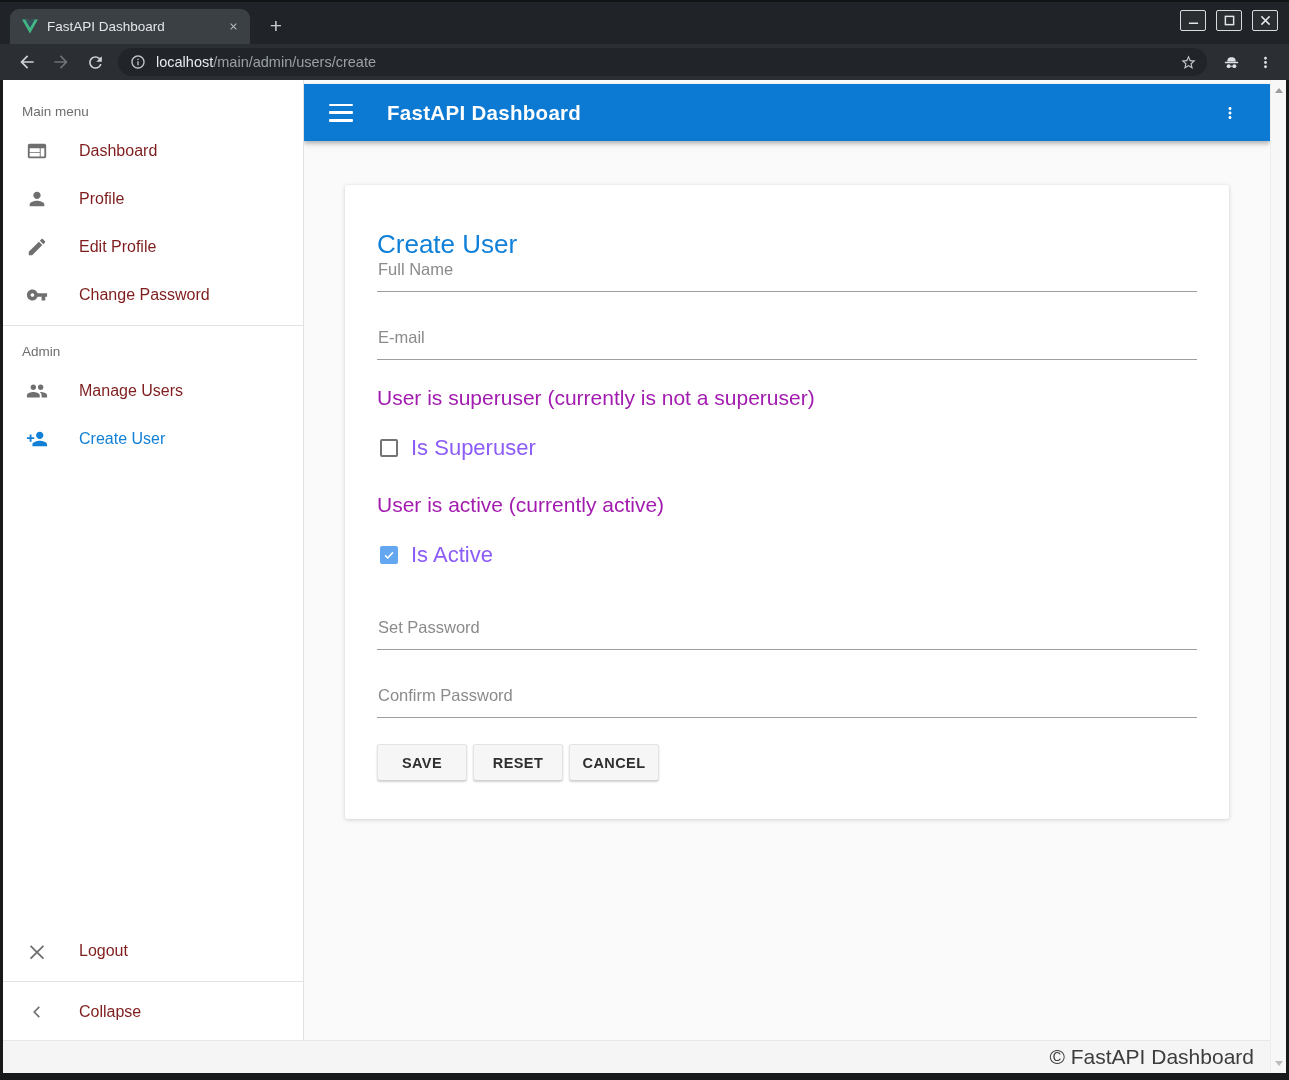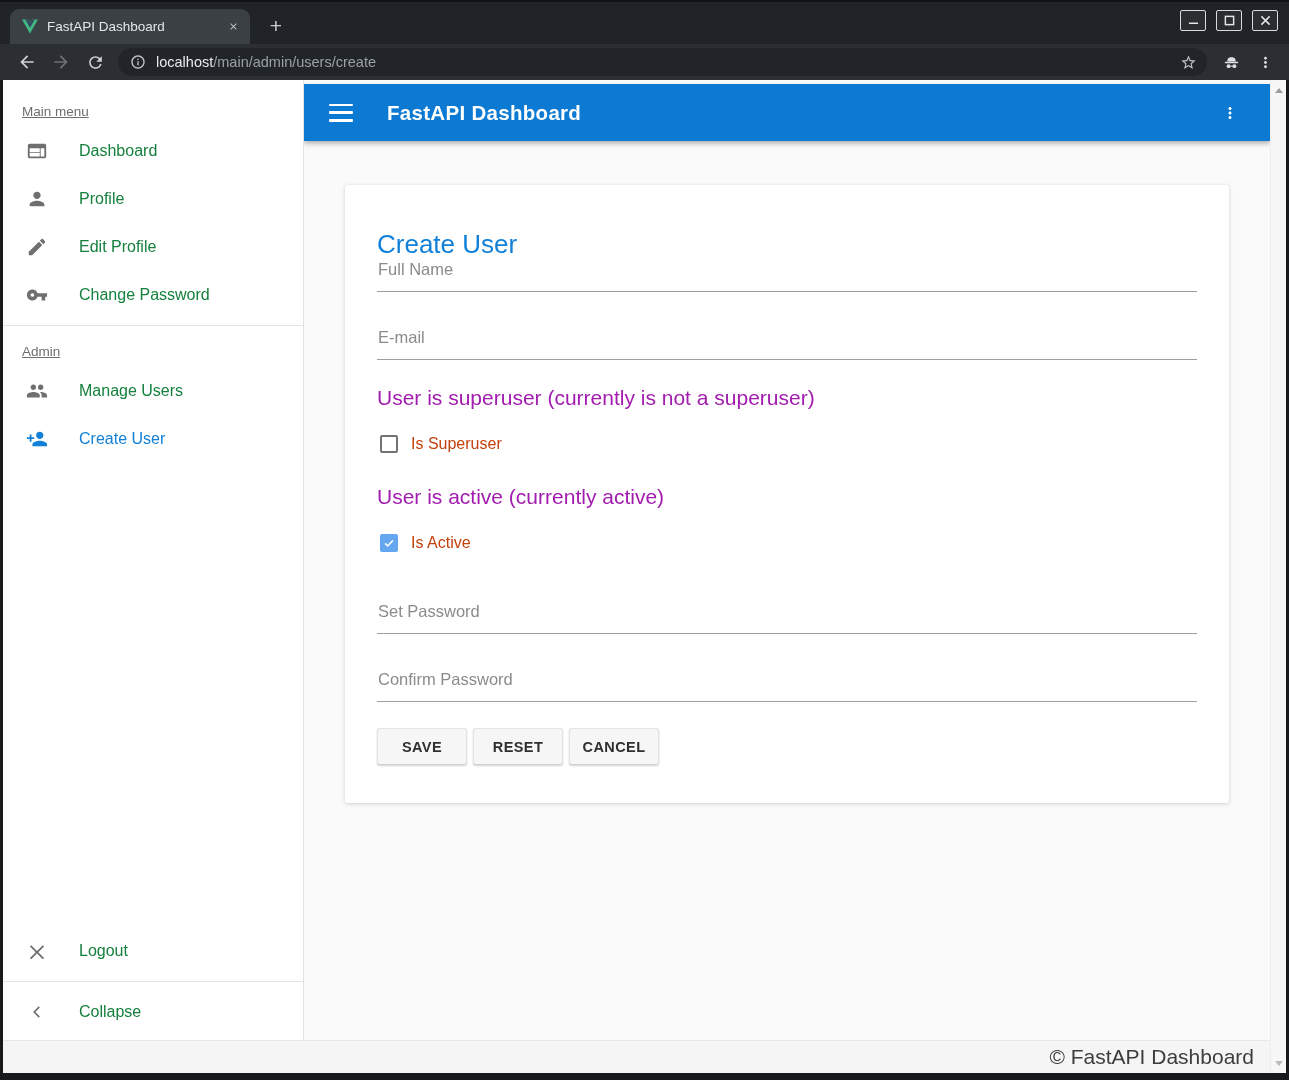--- a/index.html
+++ b/index.html
@@ -42,24 +42,24 @@
   .sb-up { top:2px; } .sb-down { bottom:2px; }
   .tri-up { width:0; height:0; border-left:4px solid transparent; border-right:4px solid transparent; border-bottom:5px solid #9a9da0; }
   .tri-down { width:0; height:0; border-left:4px solid transparent; border-right:4px solid transparent; border-top:5px solid #b9bcbe; }
 
   .footer { position:absolute; left:0; right:16px; bottom:0; height:33px; background:#f5f5f5;
             border-top:1px solid #e7e7e7; display:flex; align-items:center; justify-content:flex-end;
             padding-right:16px; font-size:21px; color:#3d3d3d; }
 
   .sidebar { position:absolute; top:0; left:0; bottom:33px; width:301px; background:#ffffff;
              border-right:1px solid #e2e2e2; display:flex; flex-direction:column; }
-  .side-label { margin:24px 0 8px 19px; font-size:13.5px; color:#6e6e6e;text-decoration:underline; }
+  .side-label { margin:24px 0 8px 19px; font-size:13.5px; color:#6e6e6e; }
   .side-item { height:48px; display:flex; align-items:center; padding-left:23px; cursor:pointer; }
   .side-item .micon { width:22px; height:22px; fill:#6f6f6f; flex:0 0 22px; }
-  .side-item .lbl { margin-left:31px; font-size:16px; color:#15803d; }
+  .side-item .lbl { margin-left:31px; font-size:16px; color:#7f1d1d; }
   .side-item.active .micon { fill:#1180d6; }
   .side-item.active .lbl { color:#1180d6; }
   .side-divider { height:1px; background:#e3e3e3; margin:6px 0; }
   .side-bottom { margin-top:auto; padding-bottom:4px; }
 
   .main { position:absolute; top:0; left:301px; right:16px; bottom:33px; background:#fafafa; overflow:hidden; }
   .appbar { height:57px; margin-top:4px; background:#0c79d3; display:flex; align-items:center;
             padding:0 28px 0 25px; box-shadow:0 2px 4px rgba(0,0,0,.22), 0 4px 6px rgba(0,0,0,.10); }
   .hamburger { width:26px; height:20px; display:flex; flex-direction:column; justify-content:space-between; padding:1px 0; cursor:pointer; }
   .hamburger span { display:block; height:2.6px; width:24px; background:#ffffff; border-radius:1px; }
@@ -75,21 +75,21 @@
   .tf + .tf { margin-top:36px; }
   .tf input { width:100%; border:none; border-bottom:1px solid #9e9e9e; background:transparent;
               font-family:"Liberation Sans", sans-serif; font-size:16.5px; color:#333; padding:0 0 12px 1px; outline:none; }
   .tf input::placeholder { color:#8b8b8b; opacity:1; }
 
   .hint { margin-top:26px; font-size:21px; color:#a21caf; }
   .cb-row { margin-top:25px; display:flex; align-items:center; padding-left:3px; cursor:pointer; }
   .cb-box { width:18px; height:18px; border:2px solid #737373; border-radius:2px; background:#fff;
             display:flex; align-items:center; justify-content:center; }
   .cb-box.checked { border-color:#64a7f0; background:#64a7f0; }
-  .cb-label { margin-left:13px; font-size:16px; color:#c2410c; }
+  .cb-label { margin-left:13px; font-size:22px; color:#8b5cf6; }
   .gap-lg { margin-top:50px; }
 
   .btn-row { margin-top:26px; display:flex; gap:6px; }
   .btn { min-width:90px; height:37px; background:#f6f6f6; border:1px solid #e3e3e3; border-bottom-color:#d2d2d2;
          border-radius:3px; box-shadow:0 1px 2px rgba(0,0,0,.18); font-family:"Liberation Sans", sans-serif;
          font-size:14.5px; font-weight:bold; letter-spacing:.4px; color:#2f2f2f; cursor:pointer; }
 </style>
 </head>
 <body>
 

